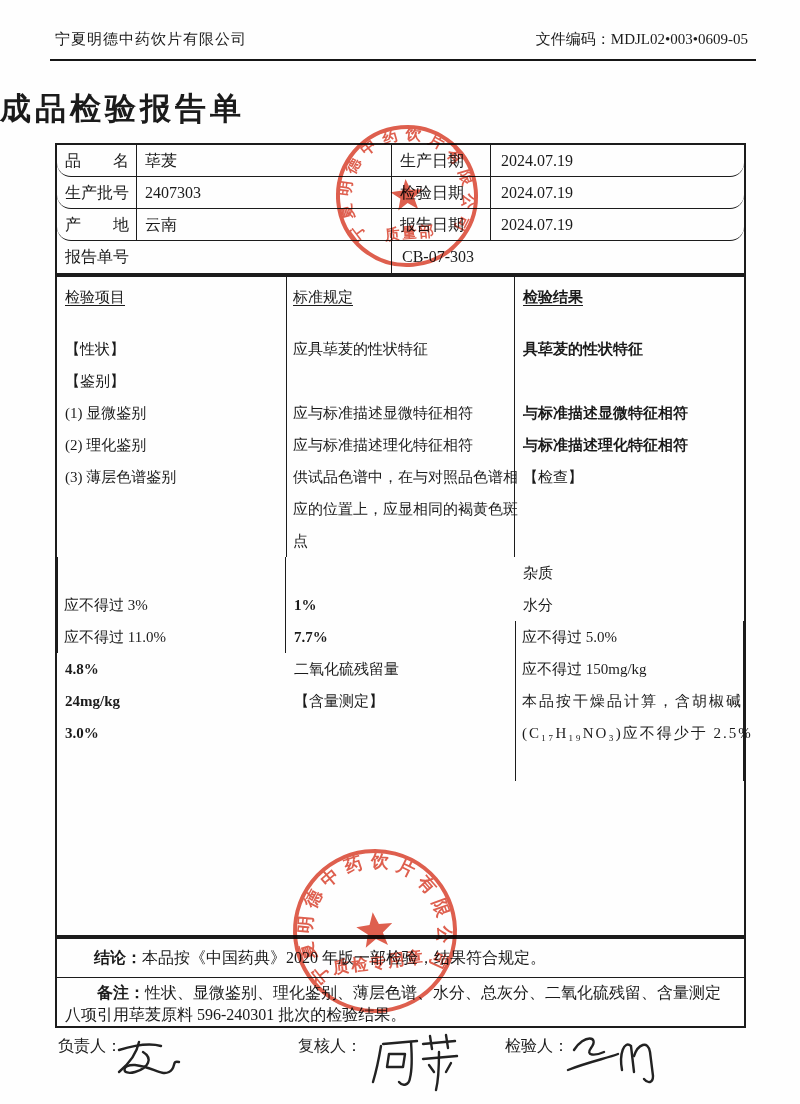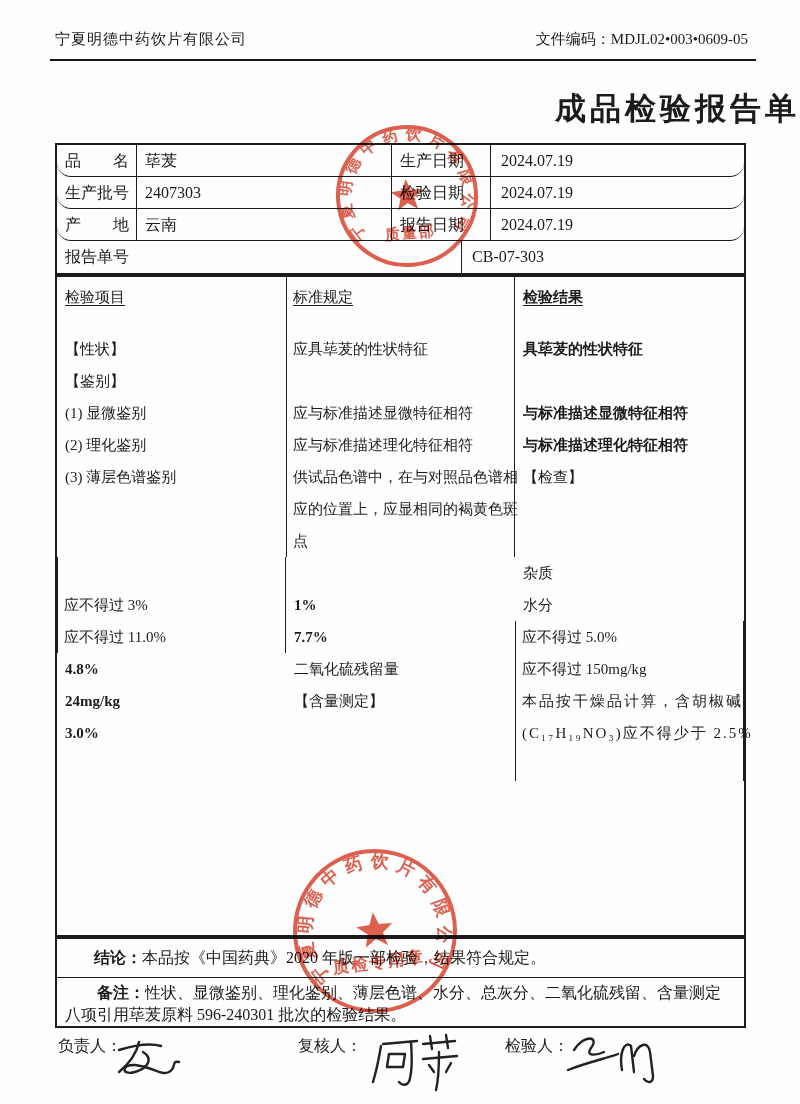--- a/index.html
+++ b/index.html
@@ -6,34 +6,34 @@
   html,body { background:#ffffff; }
   body { font-family:"Liberation Serif","DejaVu Serif",serif; color:#1b1b1b; }
   #doc { position:relative; width:800px; height:1104px; background:#fefefe; overflow:hidden; }
 
   
   .hdr-company { position:absolute; left:55px; top:30px; font-size:15px; letter-spacing:1px; }
   .hdr-code    { position:absolute; right:52px; top:30px; font-size:15px; }
   .hdr-rule    { position:absolute; left:50px; top:59px; width:706px; height:2px; background:#161616; }
 
   
-  .title { position:absolute; left:0; top:88px; width:100%; text-align:right;
+  .title { position:absolute; left:0; top:88px; width:100%; text-align:left;
            font-size:31px; font-weight:bold; letter-spacing:4px; }
 
   
   .info { position:absolute; left:55px; top:143px; width:691px; height:132px;
           border:2px solid #1c1c1c; font-size:16px; }
   .info-row { display:flex; height:32px; border-bottom:1px solid #1c1c1c;border-radius:14px; }
   .info-row:last-child { border-bottom:none; }
   .info-row > div { line-height:31px; overflow:hidden; }
   .ic-label  { width:80px;  border-right:1px solid #1c1c1c; padding-left:8px; }
   .ic-value  { width:255px; border-right:1px solid #1c1c1c; padding-left:8px; }
   .ic-label2 { width:99px;  border-right:1px solid #1c1c1c; padding-left:8px; }
   .ic-value2 { flex:1; padding-left:10px; }
-  .ic-wide   { width:405px; border-right:1px solid #1c1c1c; padding-left:8px; }
+  .ic-wide   { width:335px; border-right:1px solid #1c1c1c; padding-left:8px; }
   .ic-rest   { flex:1; padding-left:10px; }
   .jlabel { display:inline-block; width:64px; text-align:justify; text-align-last:justify; }
 
   
   .main { position:absolute; left:55px; top:275px; width:691px; height:662px;
           border:2px solid #1c1c1c; display:grid;
           grid-template-columns:229px 229px 229px;
           grid-template-rows:56px 32px 32px 32px 32px 96px 32px 32px 32px 32px 32px 64px 1fr;
           font-size:15px; }
   .main > div { line-height:32px; overflow:visible; }

